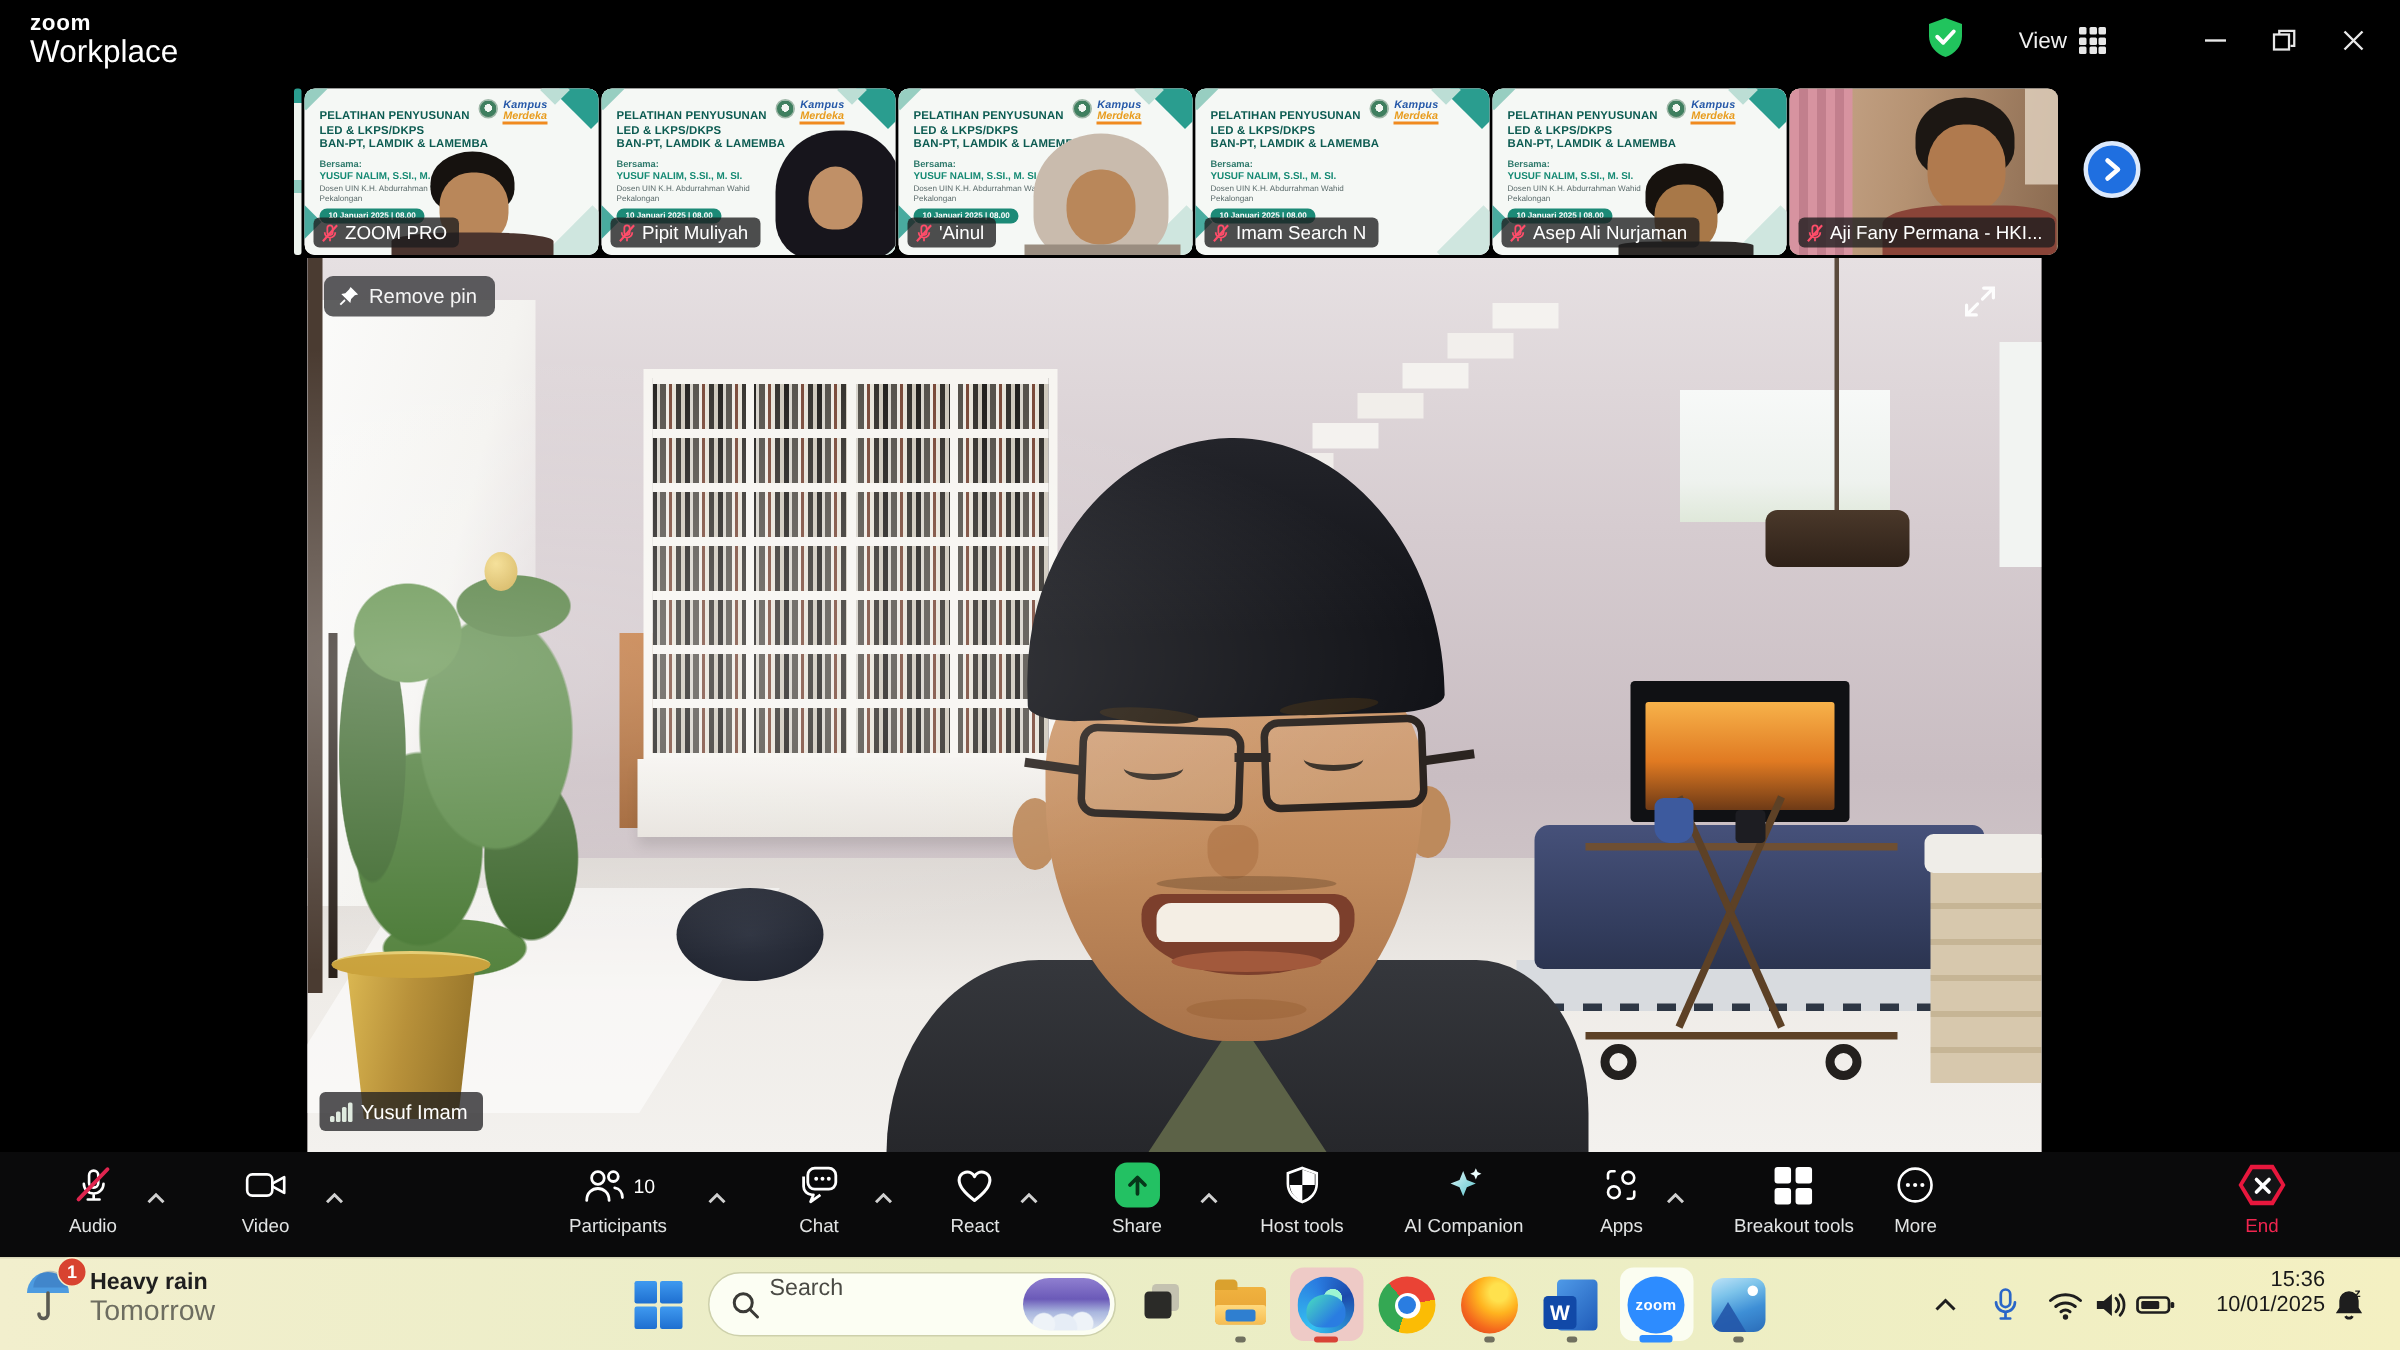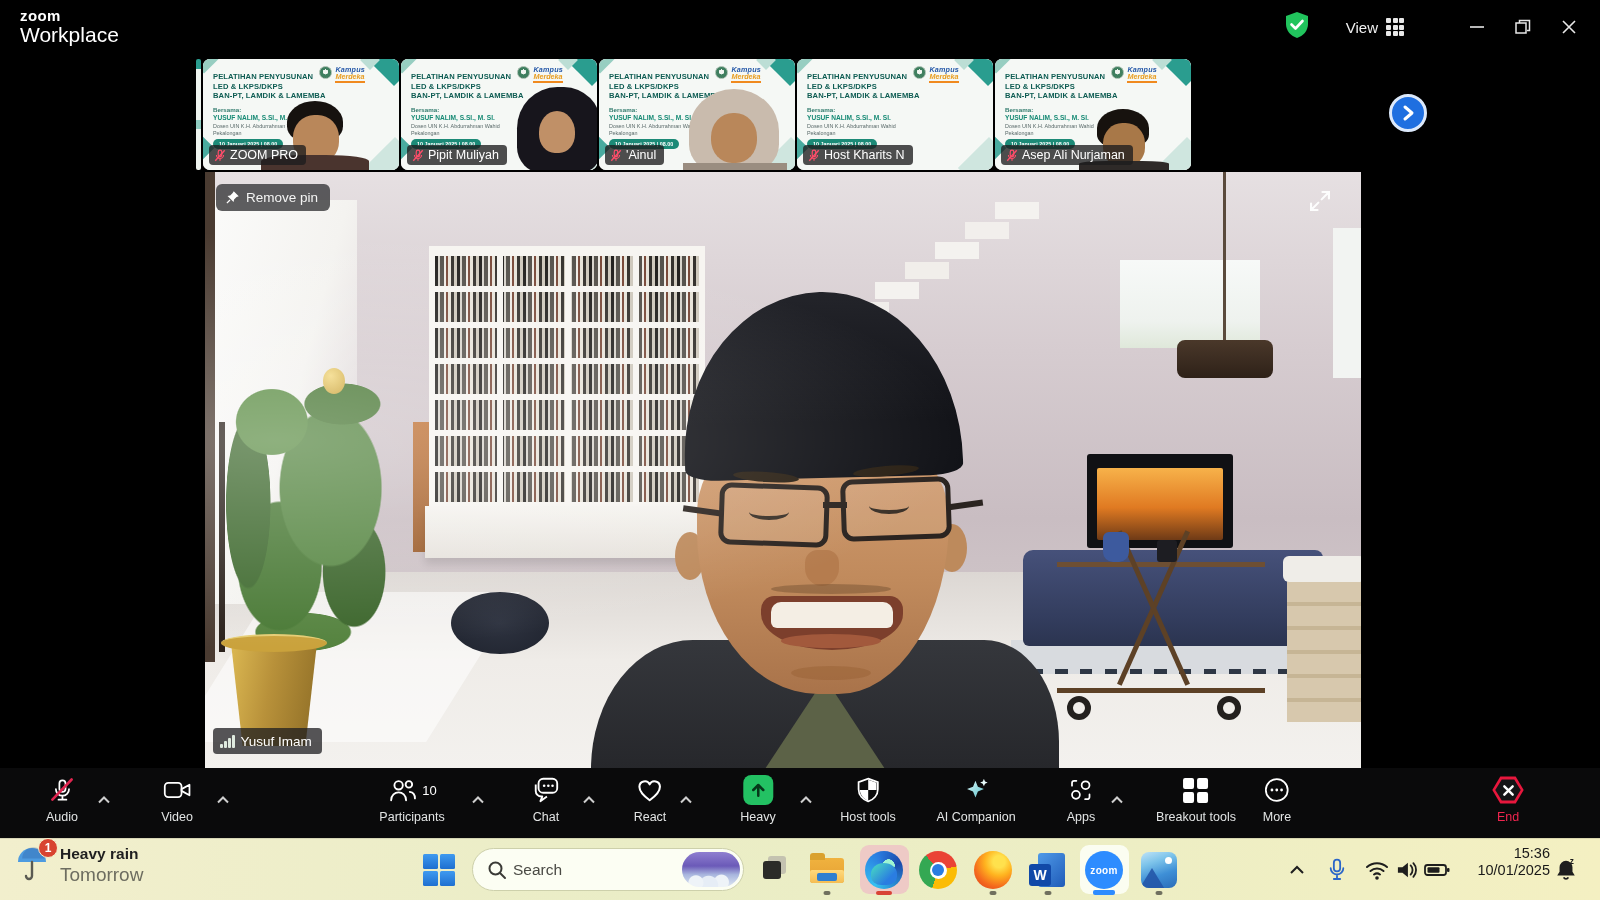--- a/index.html
+++ b/index.html
@@ -79,21 +79,21 @@
   .weather{left:14px;top:5px;display:flex;align-items:center;gap:10px;cursor:pointer;}
   .wtxt{line-height:1.2;}
   .wt1{font-size:15.5px;font-weight:700;color:#1f1f1f;}
   .wt2{font-size:19px;color:#6d6d60;}
   .badge{position:absolute;left:24px;top:-6px;width:20px;height:20px;border-radius:50%;background:#d84330;color:#fff;
          font-size:12px;font-weight:700;display:flex;align-items:center;justify-content:center;border:1.5px solid #f4f1cd;}
   .tb-ic{position:absolute;top:9px;transform:translateX(-50%);width:44px;height:44px;display:flex;align-items:center;justify-content:center;cursor:pointer;}
   .startgrid{display:grid;grid-template:15px 15px/15px 15px;gap:2px;}
   .startgrid i{background:linear-gradient(180deg,#3f9af0,#1e6fd0);border-radius:1.5px;}
   .search{left:472px;top:9px;width:272px;height:43px;border-radius:22px;background:rgba(253,255,246,.92);
-          border:1px solid #cdd0ab;display:flex;align-items:center;}
+          border:1px solid #cdd0ab;display:flex;align-items:flex-start;}
   .search input{border:0;outline:0;background:transparent;font-size:15.5px;color:#3c3c38;margin-left:38px;width:150px;
           font-family:"Liberation Sans","DejaVu Sans",sans-serif;}
   .search input::placeholder{color:#4a4a44;opacity:1;}
   .mag{position:absolute;left:14px;top:11px;}
   .bing{position:absolute;right:3px;top:3px;width:58px;height:35px;border-radius:18px;overflow:hidden;
         background:radial-gradient(circle at 24% 88%,#eef3f8 0 7px,transparent 8px),
                    radial-gradient(circle at 46% 95%,#e6edf6 0 9px,transparent 10px),
                    radial-gradient(circle at 68% 86%,#eef3f8 0 7px,transparent 8px),
                    linear-gradient(180deg,#8f7fd0 0%,#6b5ab8 40%,#a9b6de 65%,#dfe8f2 100%);}
   .tv{width:18px;height:18px;background:#2b2b28;border-radius:3px;box-shadow:5px -5px 0 0 #c4c2b0;}
@@ -308,21 +308,21 @@
       <div class="s-aff">Dosen UIN K.H. Abdurrahman Wahid
 Pekalongan</div>
       <div class="s-date">10 Januari 2025 | 08.00</div>
     </div>
     <div class="ntag">
       <svg width="12" height="13" viewBox="0 0 20 22">
           <rect x="7" y="2" width="6" height="11" rx="3" fill="none" stroke="#ff4d6a" stroke-width="2"></rect>
           <path d="M4 10a6 6 0 0 0 12 0M10 16v4" fill="none" stroke="#ff4d6a" stroke-width="2"></path>
           <line x1="2" y1="20" x2="18" y2="2" stroke="#ff4d6a" stroke-width="2.4"></line>
         </svg>
-      <span>Host Kharits N</span>
+      <span>Imam Search N</span>
     </div>
   </div>
 
   <div class="thumb" style="left:995px">
     <div class="slide">
       <i class="d5"></i>
         <i class="d1"></i>
         <i class="d2"></i>
         <i class="d3"></i>
         <i class="d4"></i>
@@ -348,20 +348,36 @@
     <div class="ntag">
       <svg width="12" height="13" viewBox="0 0 20 22">
           <rect x="7" y="2" width="6" height="11" rx="3" fill="none" stroke="#ff4d6a" stroke-width="2"></rect>
           <path d="M4 10a6 6 0 0 0 12 0M10 16v4" fill="none" stroke="#ff4d6a" stroke-width="2"></path>
           <line x1="2" y1="20" x2="18" y2="2" stroke="#ff4d6a" stroke-width="2.4"></line>
         </svg>
       <span>Asep Ali Nurjaman</span>
     </div>
   </div>
 
+  <div class="thumb" style="left:1193px;width:179px">
+    <div class="tp" style="inset:0;background:linear-gradient(100deg,#caa98d 0%,#b59272 45%,#8a6a50 100%)"></div>
+    <div class="tp" style="left:0;top:0;width:42px;height:111px;background:repeating-linear-gradient(90deg,#d793a0 0 6px,#c27f8d 6px 12px)"></div>
+    <div class="tp" style="right:0;top:0;width:22px;height:64px;background:#e4d5c2;opacity:.8"></div>
+    <div class="tp" style="left:84px;top:6px;width:66px;height:54px;background:#1c1713;border-radius:50% 50% 38% 38%"></div>
+    <div class="tp" style="left:92px;top:24px;width:52px;height:58px;background:#b07a4e;border-radius:46% 46% 42% 42%"></div>
+    <div class="tp" style="left:62px;top:78px;width:116px;height:33px;background:#8a4438;border-radius:38% 30% 0 0"></div>
+    <div class="ntag">
+      <svg width="12" height="13" viewBox="0 0 20 22">
+          <rect x="7" y="2" width="6" height="11" rx="3" fill="none" stroke="#ff4d6a" stroke-width="2"></rect>
+          <path d="M4 10a6 6 0 0 0 12 0M10 16v4" fill="none" stroke="#ff4d6a" stroke-width="2"></path>
+          <line x1="2" y1="20" x2="18" y2="2" stroke="#ff4d6a" stroke-width="2.4"></line>
+        </svg>
+      <span>Aji Fany Permana - HKI...</span>
+    </div>
+  </div>
 
   <div class="a next-btn">
     <svg width="18" height="18" viewBox="0 0 18 18">
         <polyline points="6,3 13,9 6,15" fill="none" stroke="#fff" stroke-width="3" stroke-linecap="round" stroke-linejoin="round"></polyline>
       </svg>
   </div>
 
   <div class="a stage">
 
     <div class="a" style="inset:0;background:linear-gradient(180deg,#e6e0e2 0%,#d6ccd0 30%,#c9bdc2 58%,#cfc5c8 72%)"></div>
@@ -531,21 +547,21 @@
         </svg></div>
 
     <div class="titem" style="left:758px">
       <div class="ticon">
           <span class="sharebox">
         <svg width="20" height="20" viewBox="0 0 24 24">
               <path d="M12 19V7M6 12l6-6 6 6" fill="none" stroke="#06371a" stroke-width="3" stroke-linecap="round" stroke-linejoin="round"></path>
             </svg>
       </span>
         </div>
-      <div class="tlabel">Heavy</div>
+      <div class="tlabel">Share</div>
     </div>
     <div class="caret" style="left:806px"><svg width="12" height="8">
           <polyline points="1,6.5 6,1.5 11,6.5" fill="none" stroke="#cfcfcf" stroke-width="2"></polyline>
         </svg></div>
 
     <div class="titem" style="left:868px">
       <div class="ticon">
         <svg width="28" height="28" viewBox="0 0 32 32">
             <path d="M16 3l11 4v8c0 7-5 12-11 14C10 27 5 22 5 15V7z" fill="none" stroke="#fff" stroke-width="2"></path>
             <path d="M16 4.2l9.5 3.4V16H16z" fill="#fff"></path>

